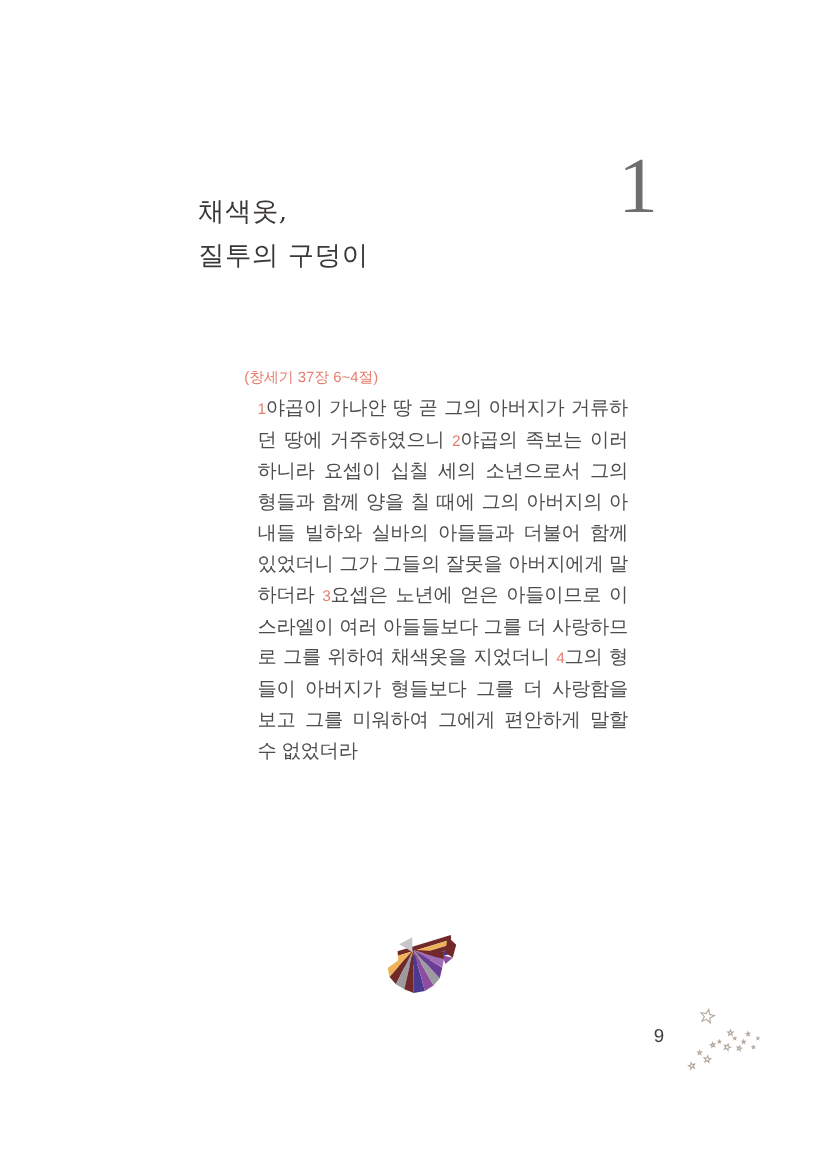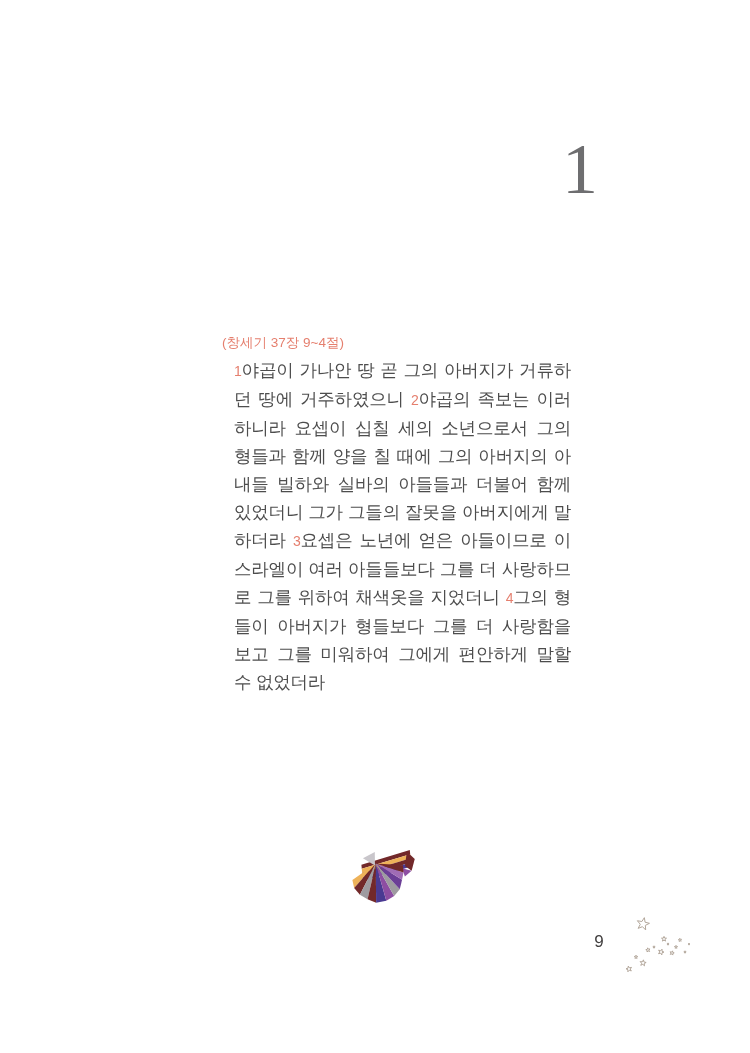--- a/index.html
+++ b/index.html
@@ -91,23 +91,25 @@
   }
 </style>
 </head>
 <body>
 
 <div class="page">
 
   <div class="chapter-number">1</div>
 
   <div class="chapter-title">
+    <div>채색옷,</div>
+    <div>질투의 구덩이</div>
   </div>
 
-  <div class="scripture-ref">(창세기 37장 9~4절)</div>
+  <div class="scripture-ref">(창세기 37장 6~4절)</div>
 
   <p class="passage"><span class="vnum">1</span><span>야곱이 가나안 땅 곧 그의 아버지가 거류하던 땅에 거주하였으니 </span><span class="vnum">2</span><span>야곱의 족보는 이러하니라 요셉이 십칠 세의 소년으로서 그의 형들과 함께 양을 칠 때에 그의 아버지의 아내들 빌하와 실바의 아들들과 더불어 함께 있었더니 그가 그들의 잘못을 아버지에게 말하더라 </span><span class="vnum">3</span><span>요셉은 노년에 얻은 아들이므로 이스라엘이 여러 아들들보다 그를 더 사랑하므로 그를 위하여 채색옷을 지었더니 </span><span class="vnum">4</span><span>그의 형들이 아버지가 형들보다 그를 더 사랑함을 보고 그를 미워하여 그에게 편안하게 말할 수 없었더라</span></p>
 
   <svg class="coat" viewBox="0 0 64 58" xmlns="http://www.w3.org/2000/svg">
     <g transform="rotate(-5 32 29)">
 
       <polygon points="10,18 58,8 58,12 10,22" fill="#72292a"></polygon>
       <polygon points="10,22 58,12 58,16 10,26" fill="#eeb259"></polygon>
       <polygon points="10,26 58,16 58,20 10,30" fill="#72292a"></polygon>
       <polygon points="10,30 58,20 58,24 10,34" fill="#4a3a92"></polygon>

